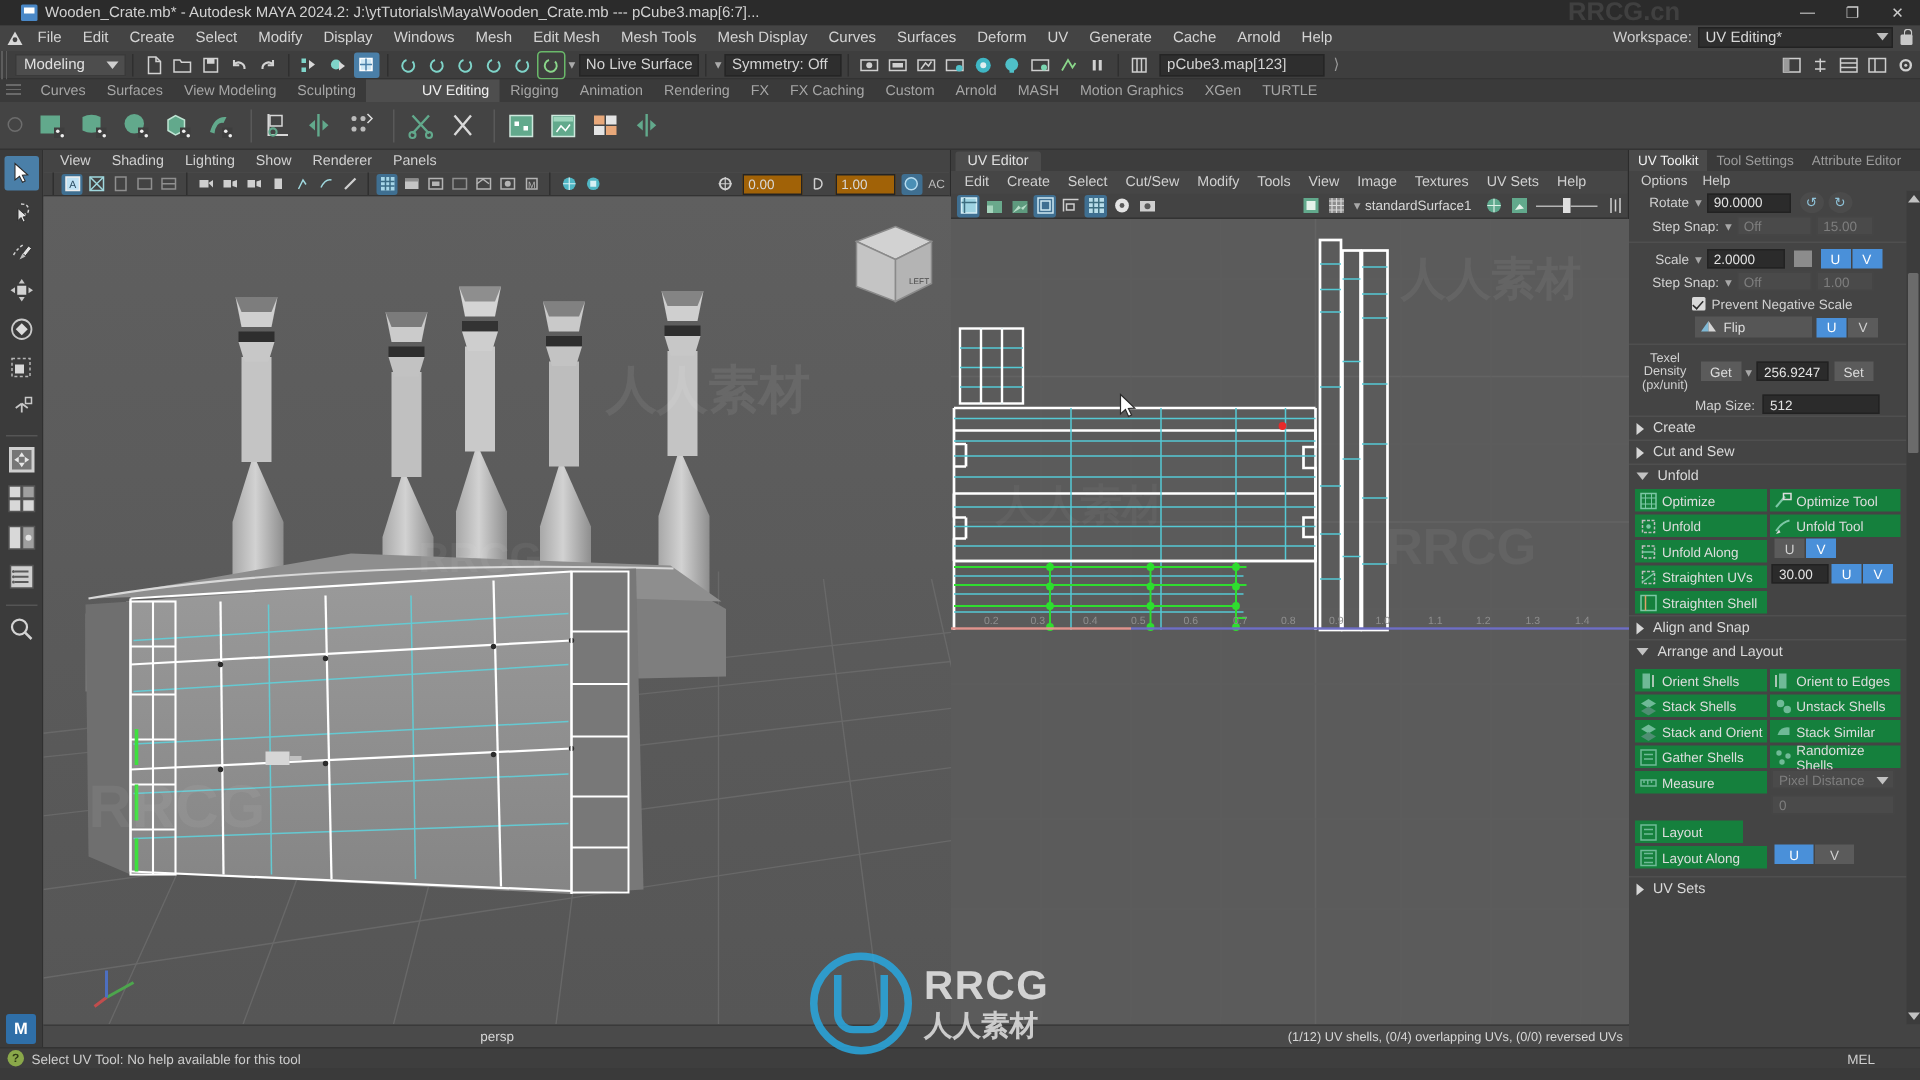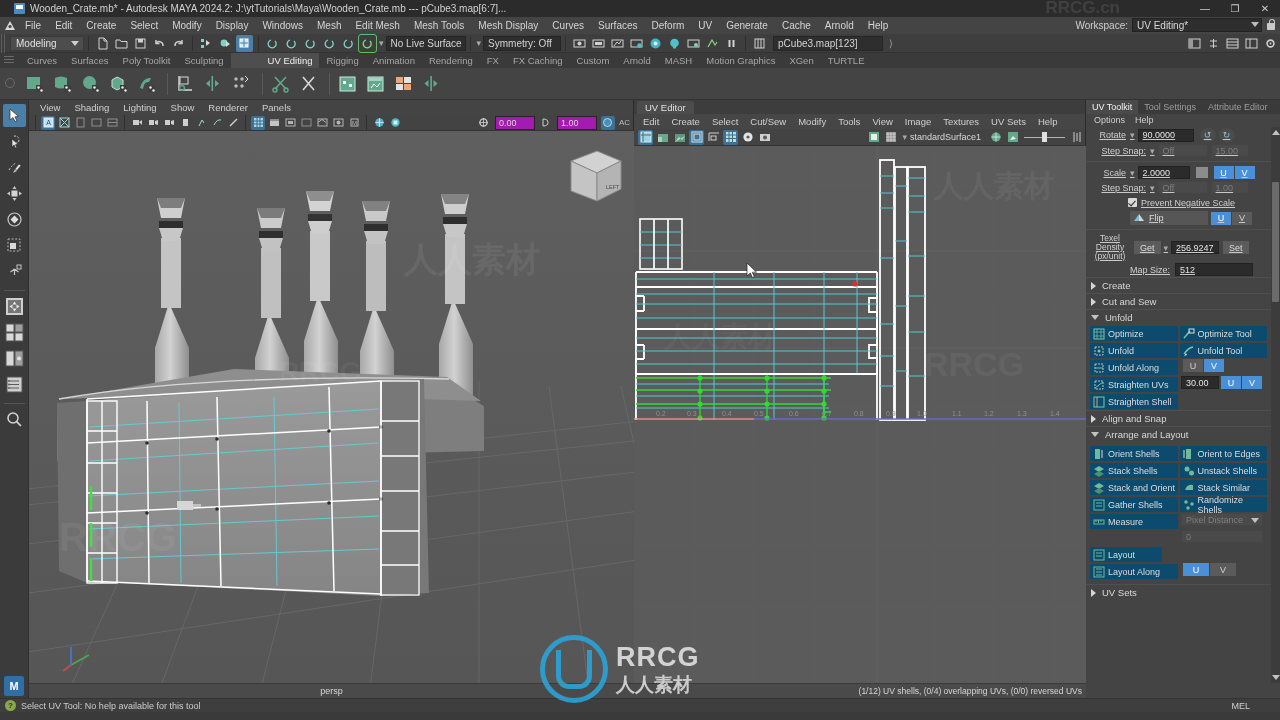--- a/index.html
+++ b/index.html
@@ -44,21 +44,21 @@
   .grip{width:7px;height:19px;background:
       linear-gradient(to right,transparent 1px,#5d5d5d 1px,#5d5d5d 2px,transparent 2px,transparent 4px,#5d5d5d 4px,#5d5d5d 5px,transparent 5px);}
   .mode-combo{width:74px;height:15px;background:#4d4d4d;border:1px solid #3a3a3a;display:flex;align-items:center;
               padding-left:5px;font-size:10px;color:#e0e0e0;position:relative;margin-left:3px;}
   .mode-combo .arw{position:absolute;right:4px;top:4px;border-left:4px solid transparent;border-right:4px solid transparent;border-top:5px solid #cfcfcf;}
   .sep{width:1px;height:15px;background:#2f2f2f;margin:0 4px;}
   .tbtn{width:17px;height:17px;margin:0 1px;display:flex;align-items:center;justify-content:center;border-radius:2px;}
   .tbtn.on{background:#4a7fa8;}
   .txtfield{height:15px;background:#2e2e2e;border:1px solid #252525;display:flex;align-items:center;padding-left:4px;
             font-size:10px;color:#d3d3d3;}
-  .numfield{width:40px;height:14px;background:#a21caf;border:1px solid #242424;font-size:9px;color:#d8d8d8;
+  .numfield{width:40px;height:14px;background:#a16207;border:1px solid #242424;font-size:9px;color:#d8d8d8;
             display:flex;align-items:center;padding-left:3px;text-align:center;}
 
   
   .shelf-tabs{height:15px;background:#3a3a3a;display:flex;align-items:center;padding-left:20px;position:relative;}
   .shelf-tabs .st{padding:0 7px;line-height:15px;font-size:9.5px;color:#a6a6a6;}
   .shelf-tabs .st.active{background:#4e4e4e;color:#f0f0f0;padding-left:37px;}
   .shelf-grip{position:absolute;left:4px;top:3px;width:10px;height:9px;
       background:linear-gradient(to bottom,#6a6a6a 1px,transparent 1px,transparent 3px,#6a6a6a 3px,#6a6a6a 4px,transparent 4px,transparent 6px,#6a6a6a 6px,#6a6a6a 7px,transparent 7px);}
   .shelf-icons{height:32px;background:#444;display:flex;align-items:center;padding-left:22px;position:relative;border-bottom:1px solid #333;}
   .shelf-icons .sgrip{position:absolute;left:5px;top:10px;width:10px;height:10px;border:1px solid #6d6d6d;border-radius:50%;}
@@ -106,32 +106,32 @@
   .tk-menubar .mi{padding:0 5px;line-height:13px;font-size:9px;color:#cfcfcf;}
   .tk-body{position:absolute;left:0;top:27px;width:194px;height:556px;background:#444;overflow:hidden;}
   .tk-scroll{position:absolute;right:0;top:0;width:9px;height:556px;background:#3c3c3c;}
   .tk-thumb{position:absolute;right:1px;top:55px;width:7px;height:120px;background:#6b6b6b;border-radius:1px;}
   .tk-arrow-up{position:absolute;right:0;top:0;width:9px;height:11px;display:flex;align-items:center;justify-content:center;}
   .tk-arrow-dn{position:absolute;right:0;bottom:0;width:9px;height:11px;display:flex;align-items:center;justify-content:center;}
   .tri-up{border-left:4px solid transparent;border-right:4px solid transparent;border-bottom:5px solid #c2c2c2;}
   .tri-dn{border-left:4px solid transparent;border-right:4px solid transparent;border-top:5px solid #c2c2c2;}
   .tri-r{border-top:4px solid transparent;border-bottom:4px solid transparent;border-left:5px solid #d6d6d6;}
 
-  .row{display:flex;align-items:center;padding:1px 4px;min-height:15px;text-decoration:underline;}
+  .row{display:flex;align-items:center;padding:1px 4px;min-height:15px;}
   .lbl{font-size:9px;color:#d0d0d0;}
   .lbl-r{width:40px;text-align:right;padding-right:4px;font-size:9px;color:#d0d0d0;}
   .fld{background:#2b2b2b;border:1px solid #222;height:13px;font-size:9px;color:#e3e3e3;
        display:flex;align-items:center;padding-left:4px;}
   .fld.dis{background:#4a4a4a;color:#7e7e7e;border-color:#454545;}
   .uvbtn{width:20px;height:13px;font-size:9px;display:flex;align-items:center;justify-content:center;
          background:#5b5b5b;color:#d0d0d0;margin-left:1px;}
   .uvbtn.sel{background:#4a90d9;color:#fff;}
   .grp-hdr{display:flex;align-items:center;height:16px;padding-left:5px;background:#444;border-top:1px solid #4f4f4f;}
   .grp-hdr .ttl{font-size:9.5px;color:#d9d9d9;margin-left:6px;}
-  .tk-btn{flex:1;height:15px;display:flex;align-items:center;background:#0c4a6e;margin:1px;padding-left:3px;font-size:9px;color:#ddd;}
+  .tk-btn{flex:1;height:15px;display:flex;align-items:center;background:#15803d;margin:1px;padding-left:3px;font-size:9px;color:#ddd;}
   .tk-btn .ic{width:12px;height:12px;margin-right:3px;flex:none;}
   .tk-btnrow{display:flex;padding:0 3px;}
   .smallbtn{height:13px;background:#5b5b5b;font-size:9px;color:#dcdcdc;display:flex;align-items:center;justify-content:center;padding:0 6px;}
   .chk{width:9px;height:9px;background:#d9d9d9;margin-right:4px;position:relative;border-radius:1px;}
   .chk:after{content:"";position:absolute;left:2px;top:1px;width:3px;height:6px;border:solid #2a2a2a;border-width:0 1.6px 1.6px 0;transform:rotate(42deg);}
   .panel-sep{height:1px;background:#4f4f4f;margin:3px 0;}
 
   
   .helpline{position:absolute;left:0;top:698px;width:1280px;height:14px;background:#3e3e3e;display:flex;align-items:center;
             border-top:1px solid #333;}
@@ -389,21 +389,21 @@
           <circle cx="6.5" cy="6.5" r="3.4" fill="none" stroke="#cfcfcf" stroke-width="1.6"></circle>
           <circle cx="6.5" cy="6.5" r="1" fill="#cfcfcf"></circle>
         </svg>
       </div>
   </div>
 
   <div class="shelf-tabs">
     <div class="shelf-grip"></div>
     <div class="st">Curves</div>
     <div class="st">Surfaces</div>
-    <div class="st">Poly Toolkit</div>
+    <div class="st">View Modeling</div>
     <div class="st">Sculpting</div>
     <div class="st active">UV Editing</div>
     <div class="st">Rigging</div>
     <div class="st">Animation</div>
     <div class="st">Rendering</div>
     <div class="st">FX</div>
     <div class="st">FX Caching</div>
     <div class="st">Custom</div>
     <div class="st">Arnold</div>
     <div class="st">MASH</div>

